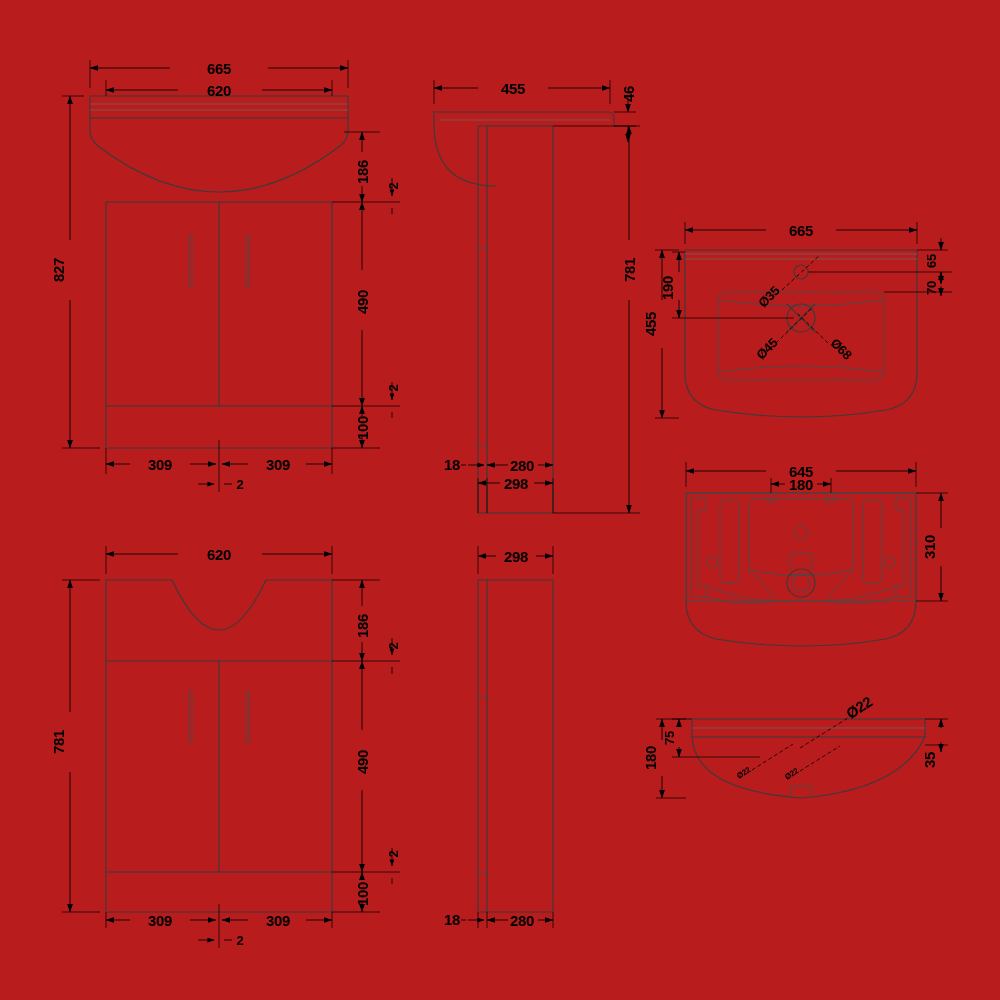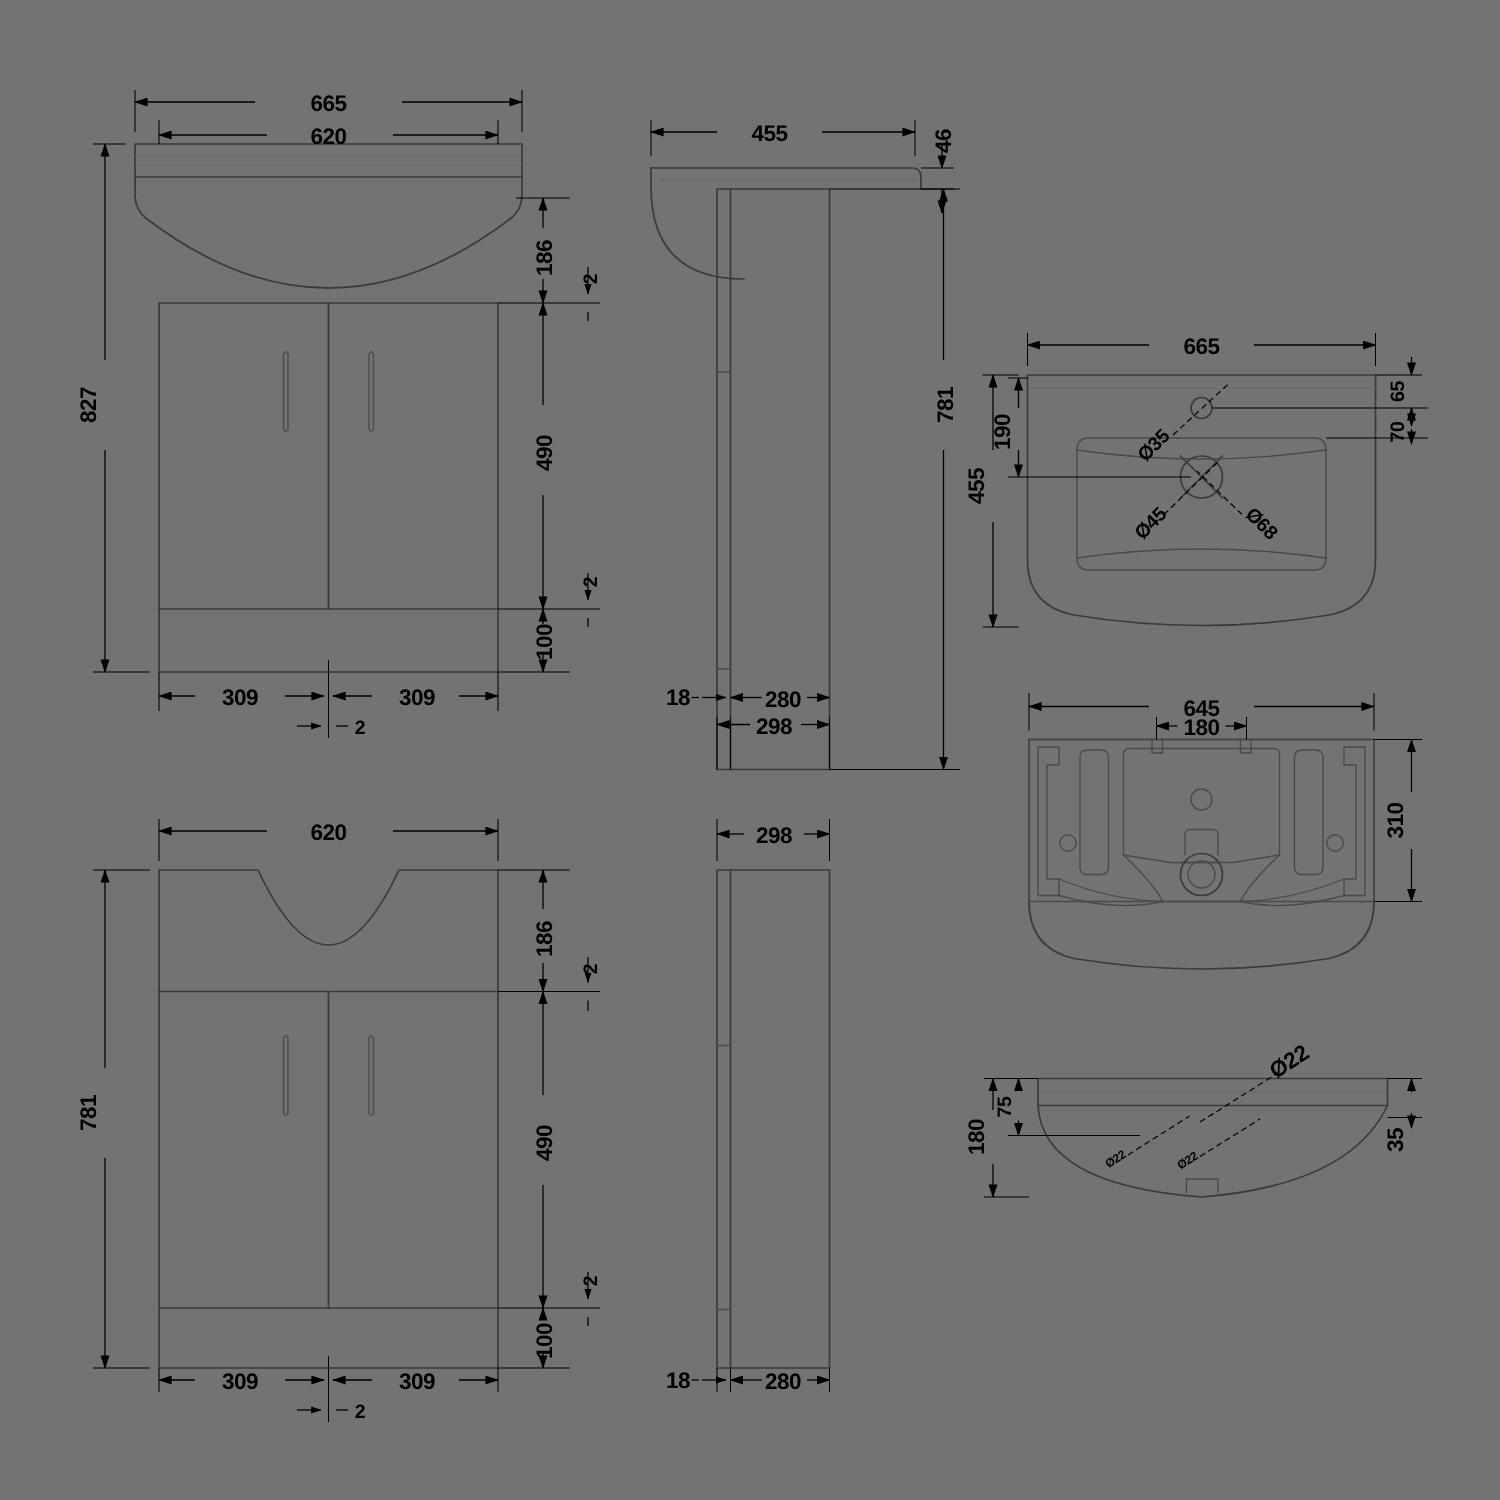--- a/index.html
+++ b/index.html
@@ -2,21 +2,21 @@
 <html><head>
 <meta charset="utf-8">
 <title>Vanity Unit Technical Drawing</title>
 <style>
   html,body{margin:0;padding:0;background:#ffffff;}
   body{
     width:1000px;height:1000px;
     font-family:"Liberation Sans","DejaVu Sans",sans-serif;
     overflow:hidden;
   }
-  #sheet{position:relative;width:1000px;height:1000px;background:#737373;}
+  #sheet{position:relative;width:1000px;height:1000px;background:#b91c1c;}
   svg{display:block;}
   .dimtext{
     font-family:"Liberation Sans","DejaVu Sans",sans-serif;
     font-weight:bold;
     fill:#000;
     font-size:15px;
     letter-spacing:-0.3px;
   }
   .dimtext.sm{font-size:13px;}
   .dimtext.xs{font-size:8px;}

